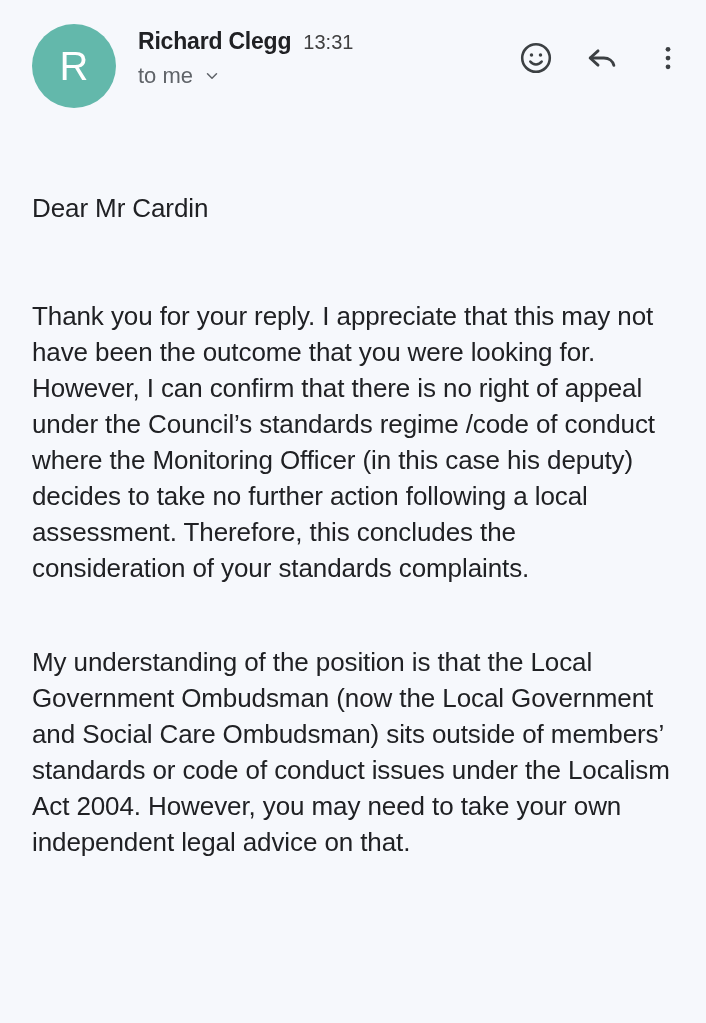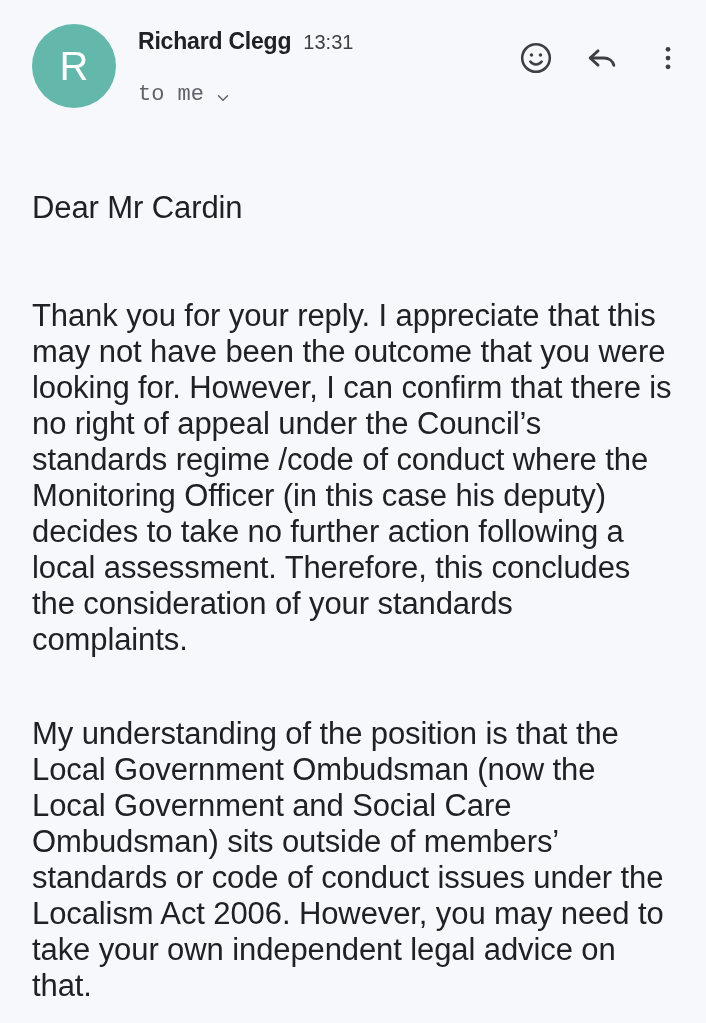--- a/index.html
+++ b/index.html
@@ -70,23 +70,22 @@
 
   .sender-time {
     font-size: 20px;
     color: #404040;
     margin-left: 12px;
     font-weight: 400;
   }
 
   .recipient-line {
     display: flex;
-    align-items: flex-end;
-    margin-top: 27px;
-    font-family: Liberation Mono, monospace;
+    align-items: center;
+    margin-top: 8px;
   }
 
   .recipient-text {
     font-size: 22px;
     color: #5f6368;
   }
 
   .chevron {
     margin-left: 10px;
     display: inline-block;
@@ -111,21 +110,21 @@
     cursor: pointer;
   }
 
   
   .body-content {
     padding: 40px 32px 0 32px;
     box-sizing: border-box;
   }
 
   .body-para {
-    font-size: 31px;
+    font-size: 26px;
     line-height: 36px;
     color: #202124;
     margin: 0 0 58px 0;
     letter-spacing: -0.1px;
   }
 
   .body-para.greeting {
     margin-bottom: 72px;
   }
 
@@ -182,16 +181,16 @@
           <circle cx="12" cy="19" r="1.9" fill="#3c4043"></circle>
         </svg>
       </div>
 
     </div>
   </div>
 
   <div class="body-content">
     <p class="body-para greeting">Dear Mr Cardin</p>
     <p class="body-para">Thank you for your reply. I appreciate that this may not have been the outcome that you were looking for. However, I can confirm that there is no right of appeal under the Council’s standards regime /code of conduct where the Monitoring Officer (in this case his deputy) decides to take no further action following a local assessment. Therefore, this concludes the consideration of your standards complaints.</p>
-    <p class="body-para">My understanding of the position is that the Local Government Ombudsman (now the Local Government and Social Care Ombudsman) sits outside of members’ standards or code of conduct issues under the Localism Act 2006. However, you may need to take your own independent legal advice on that.</p>
+    <p class="body-para">My understanding of the position is that the Local Government Ombudsman (now the Local Government and Social Care Ombudsman) sits outside of members’ standards or code of conduct issues under the Localism Act 2004. However, you may need to take your own independent legal advice on that.</p>
   </div>
 
 </div>
 
 </body></html>

